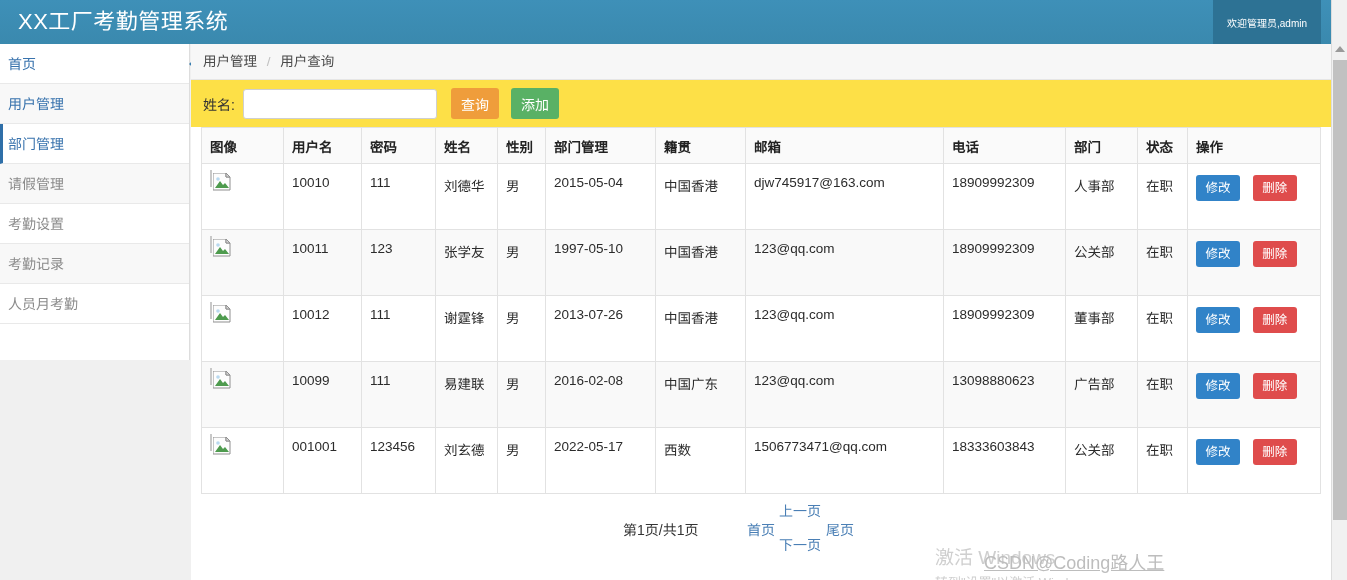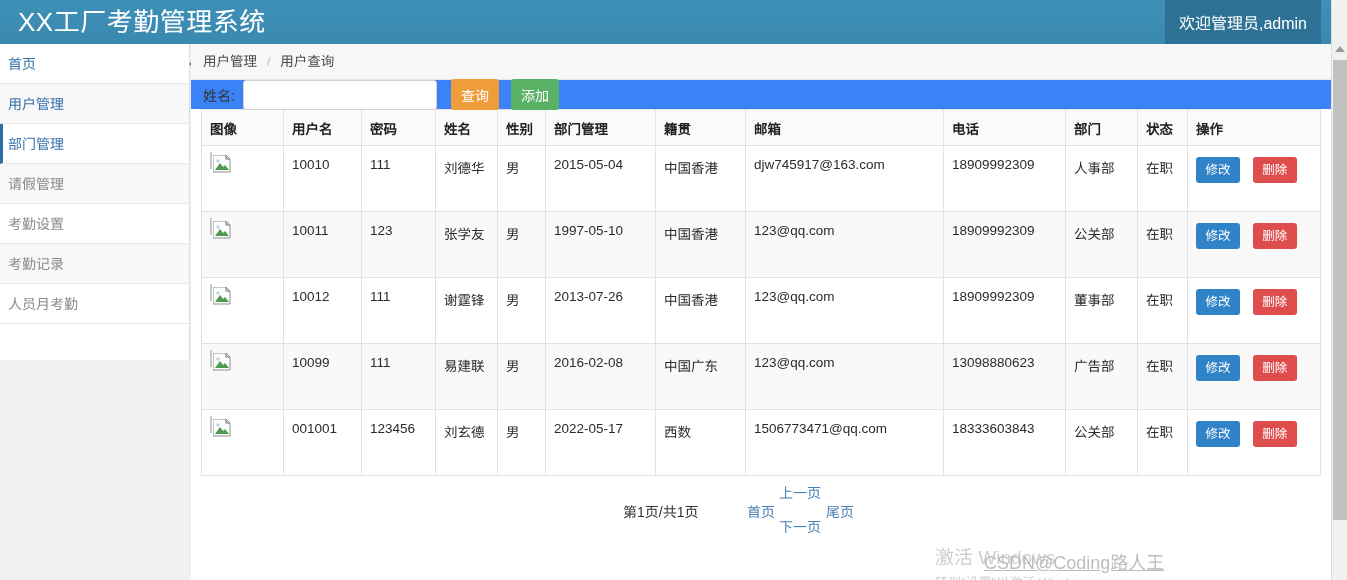--- a/index.html
+++ b/index.html
@@ -28,32 +28,32 @@
     height: 44px;
     background: #3b8cb5;
     background: linear-gradient(to bottom, #3e90b8 0%, #3a89ae 100%);
   }
   .topbar .brand {
     position: absolute;
     left: 18px; top: 0;
     height: 44px;
     line-height: 44px;
     color: #ffffff;
-    font-size: 26px;
+    font-size: 22px;
     letter-spacing: 0.5px;
     white-space: nowrap;
   }
   .topbar .userbox {
     position: absolute;
     right: 10px; top: 0;
     height: 50px;
     padding: 0 14px;
     background: #2d7294;
     color: #ffffff;
-    font-size: 16px;
+    font-size: 10px;
     line-height: 48px;
     white-space: nowrap;
   }
 
   
   .sidebar {
     position: absolute;
     left: 0; top: 44px;
     width: 190px;
     height: 316px;
@@ -99,22 +99,22 @@
     background: #f7f7f7;
     border-bottom: 1px solid #e6e6e6;
     font-size: 13.5px;
     color: #333;
     white-space: nowrap;
   }
   .breadcrumb .crumb { color: #4a4a4a; cursor: pointer; }
   .breadcrumb .sep { color: #c0c0c0; margin: 0 6px; }
 
   .searchbar {
-    height: 29px;
-    background: #3b82f6;
+    height: 47px;
+    background: #fde047;
     display: flex;
     align-items: center;
     padding: 0 12px;
     gap: 6px;
   }
   .searchbar .lbl {
     font-size: 14px;
     color: #333;
     margin-right: 2px;
     white-space: nowrap;

